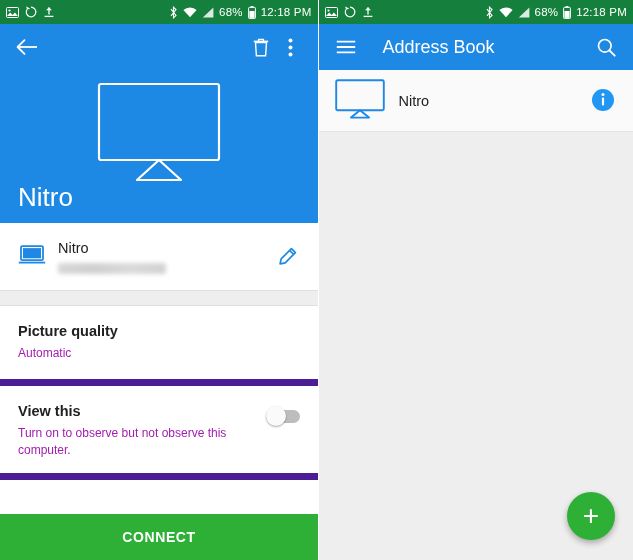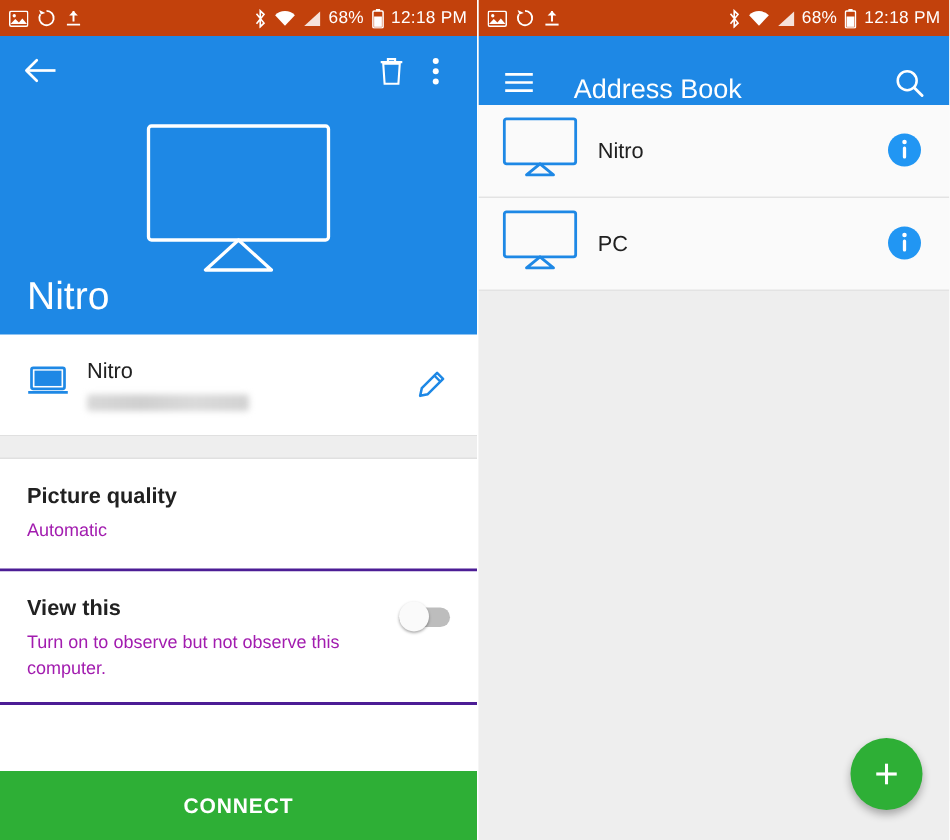--- a/index.html
+++ b/index.html
@@ -22,21 +22,21 @@
     position: relative;
     height: 560px;
     overflow: hidden;
   }
   .phone.left { width: 318px; background:#fff; }
   .phone.right { width: 315px; background:#eeeeee; }
 
   
   .statusbar {
     height: 24px;
-    background: #c2410c;
+    background: #15803d;
     color: #ffffff;
     display: flex;
     align-items: center;
     padding: 0 6px;
     font-size: 11px;
     box-sizing: border-box;
   }
   .statusbar .left-icons {
     display: flex;
     align-items: center;
@@ -124,21 +124,21 @@
 
   .gap-band {
     height: 14px;
     background: #eeeeee;
     border-bottom: 1px solid #e0e0e0;
   }
 
   
   .setting {
     padding: 16px 18px 15px 18px;
-    border-bottom: 2px solid #4c1d95;
+    border-bottom: 7px solid #4c1d95;
     display: flex;
     align-items: flex-start;
     background: #fff;
     box-sizing: border-box;
   }
   .setting .txt { flex: 1; padding-right: 10px; }
   .setting .title {
     font-size: 14.5px;
     color: #212121;
     font-weight: 700;
@@ -194,21 +194,21 @@
     letter-spacing: 0.6px;
     cursor: pointer;
     margin-top: 20px;
   }
 
   
   .appbar-right {
     background: #1e88e5;
     height: 46px;
     display: flex;
-    align-items: flex-end;
+    align-items: center;
     padding: 0 12px;
     box-sizing: border-box;
     color: #fff;
   }
   .appbar-right .ab-title {
     font-size: 18px;
     font-weight: 400;
     margin-left: 22px;
     flex: 1;
   }
@@ -480,36 +480,20 @@
         <div class="ab-name">Nitro</div>
         <div class="info-btn">
           <svg width="24" height="24" viewBox="0 0 24 24">
               <circle cx="12" cy="12" r="11" fill="#2196f3"></circle>
               <rect x="10.9" y="9.6" width="2.2" height="8" rx="1" fill="#fff"></rect>
               <circle cx="12" cy="6.6" r="1.5" fill="#fff"></circle>
             </svg>
         </div>
       </div>
 
-      <div class="ab-row">
-        <div class="ab-icon">
-          <svg width="50" height="40" viewBox="0 0 50 40">
-              <rect x="1.2" y="1.2" width="47.6" height="30" rx="1.5" fill="none" stroke="#1e88e5" stroke-width="1.9"></rect>
-              <path d="M25 31.2 L16 38.6 L34 38.6 Z" fill="none" stroke="#1e88e5" stroke-width="1.9" stroke-linejoin="round"></path>
-            </svg>
-        </div>
-        <div class="ab-name">PC</div>
-        <div class="info-btn">
-          <svg width="24" height="24" viewBox="0 0 24 24">
-              <circle cx="12" cy="12" r="11" fill="#2196f3"></circle>
-              <rect x="10.9" y="9.6" width="2.2" height="8" rx="1" fill="#fff"></rect>
-              <circle cx="12" cy="6.6" r="1.5" fill="#fff"></circle>
-            </svg>
-        </div>
-      </div>
 
       <div class="ab-bg"></div>
     </div>
 
     <div class="fab">+</div>
   </div>
 
 </div>
 
 </body></html>

